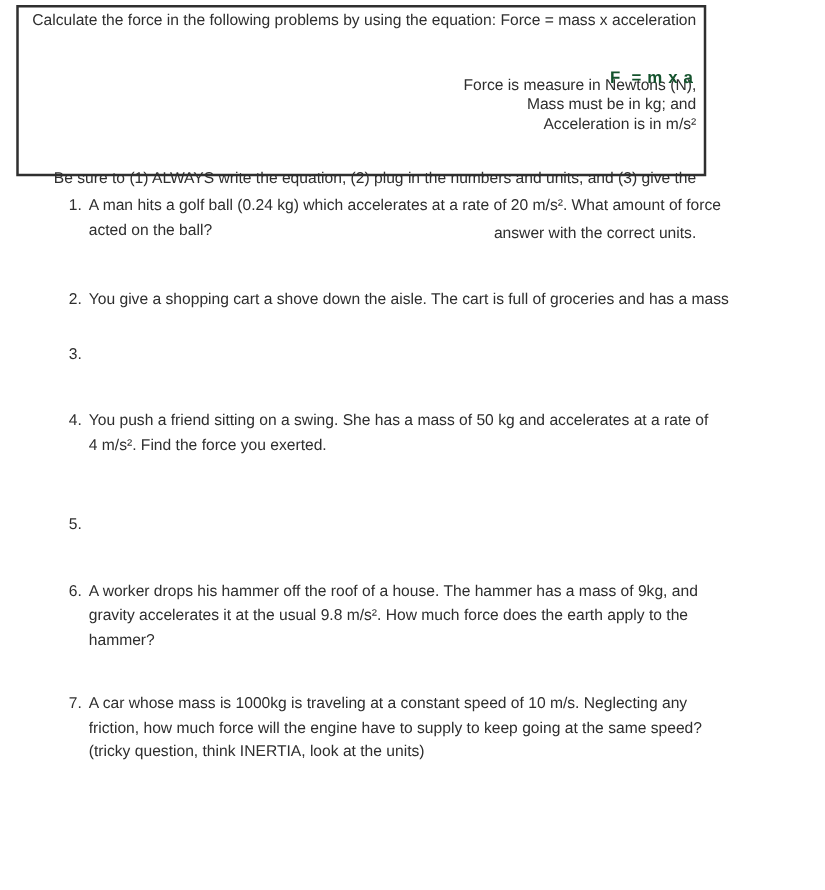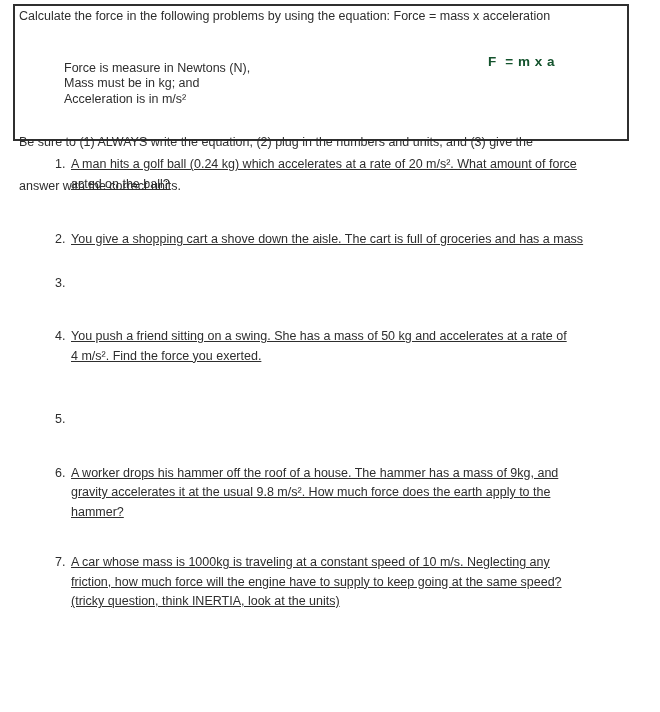--- a/index.html
+++ b/index.html
@@ -12,27 +12,28 @@
     background: #ffffff;
     position: relative;
     font-family: "Liberation Sans", sans-serif;
     color: #2e2e2e;
     overflow: hidden;
   }
   .header-box {
     position: absolute;
     left: 13px;
     top: 4px;
-    width: 616px;
+    width: 552px;
     height: 137px;
     box-sizing: border-box;
     border: 2px solid #2f2f2f;
     padding: 3px 6px 0 4px;
     font-size: 12.5px;
     line-height: 15.5px;
+    text-align: right;
   }
   .intro-line {
     white-space: nowrap;
   }
   .defs {
     margin-left: 45px;
     margin-top: 36px;
   }
   .defs div {
     white-space: nowrap;
@@ -71,21 +72,20 @@
   }
   .problem .num {
     flex: none;
     width: 16px;
   }
   .problem .lines {
     flex: none;
   }
   .problem .line {
     white-space: nowrap;
-    text-decoration: underline;
   }
   .problem:nth-child(1) { margin-bottom: 36px; }
   .problem:nth-child(2) { margin-bottom: 24px; }
   .problem:nth-child(3) { margin-bottom: 34px; }
   .problem:nth-child(4) { margin-bottom: 44px; }
   .problem:nth-child(5) { margin-bottom: 34px; }
   .problem:nth-child(6) { margin-bottom: 31px; }
 </style>
 </head>
 <body>

